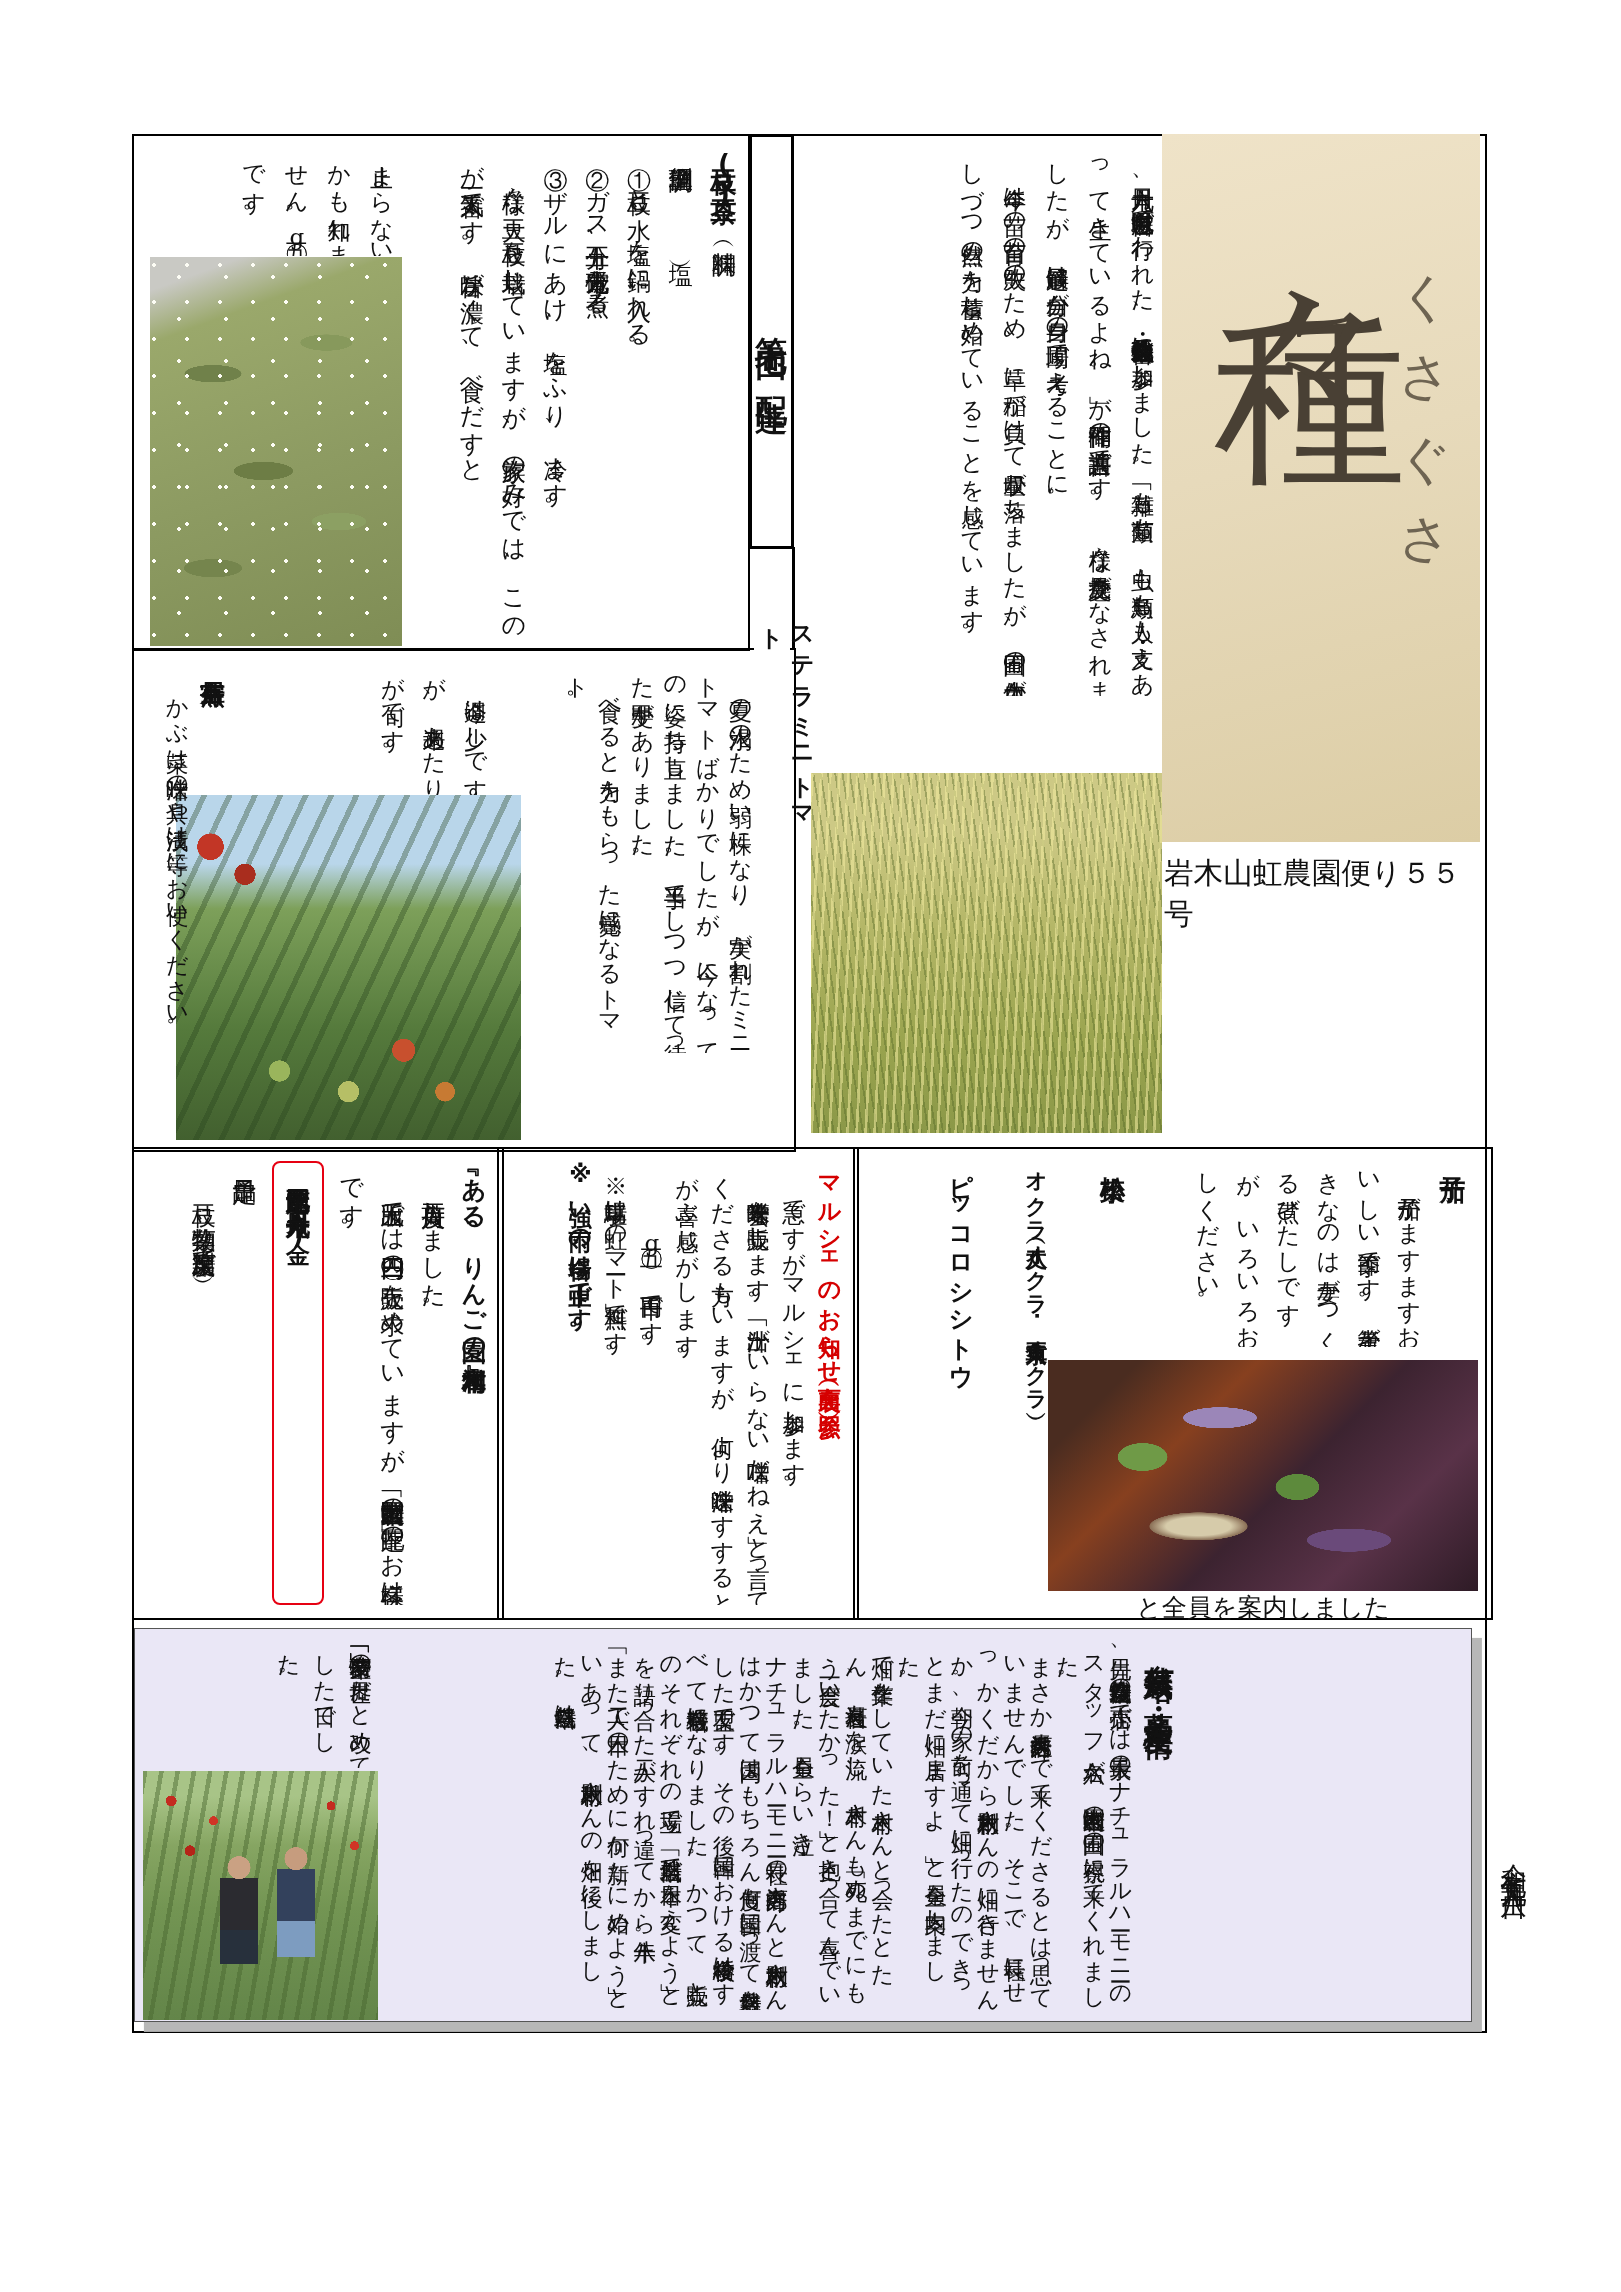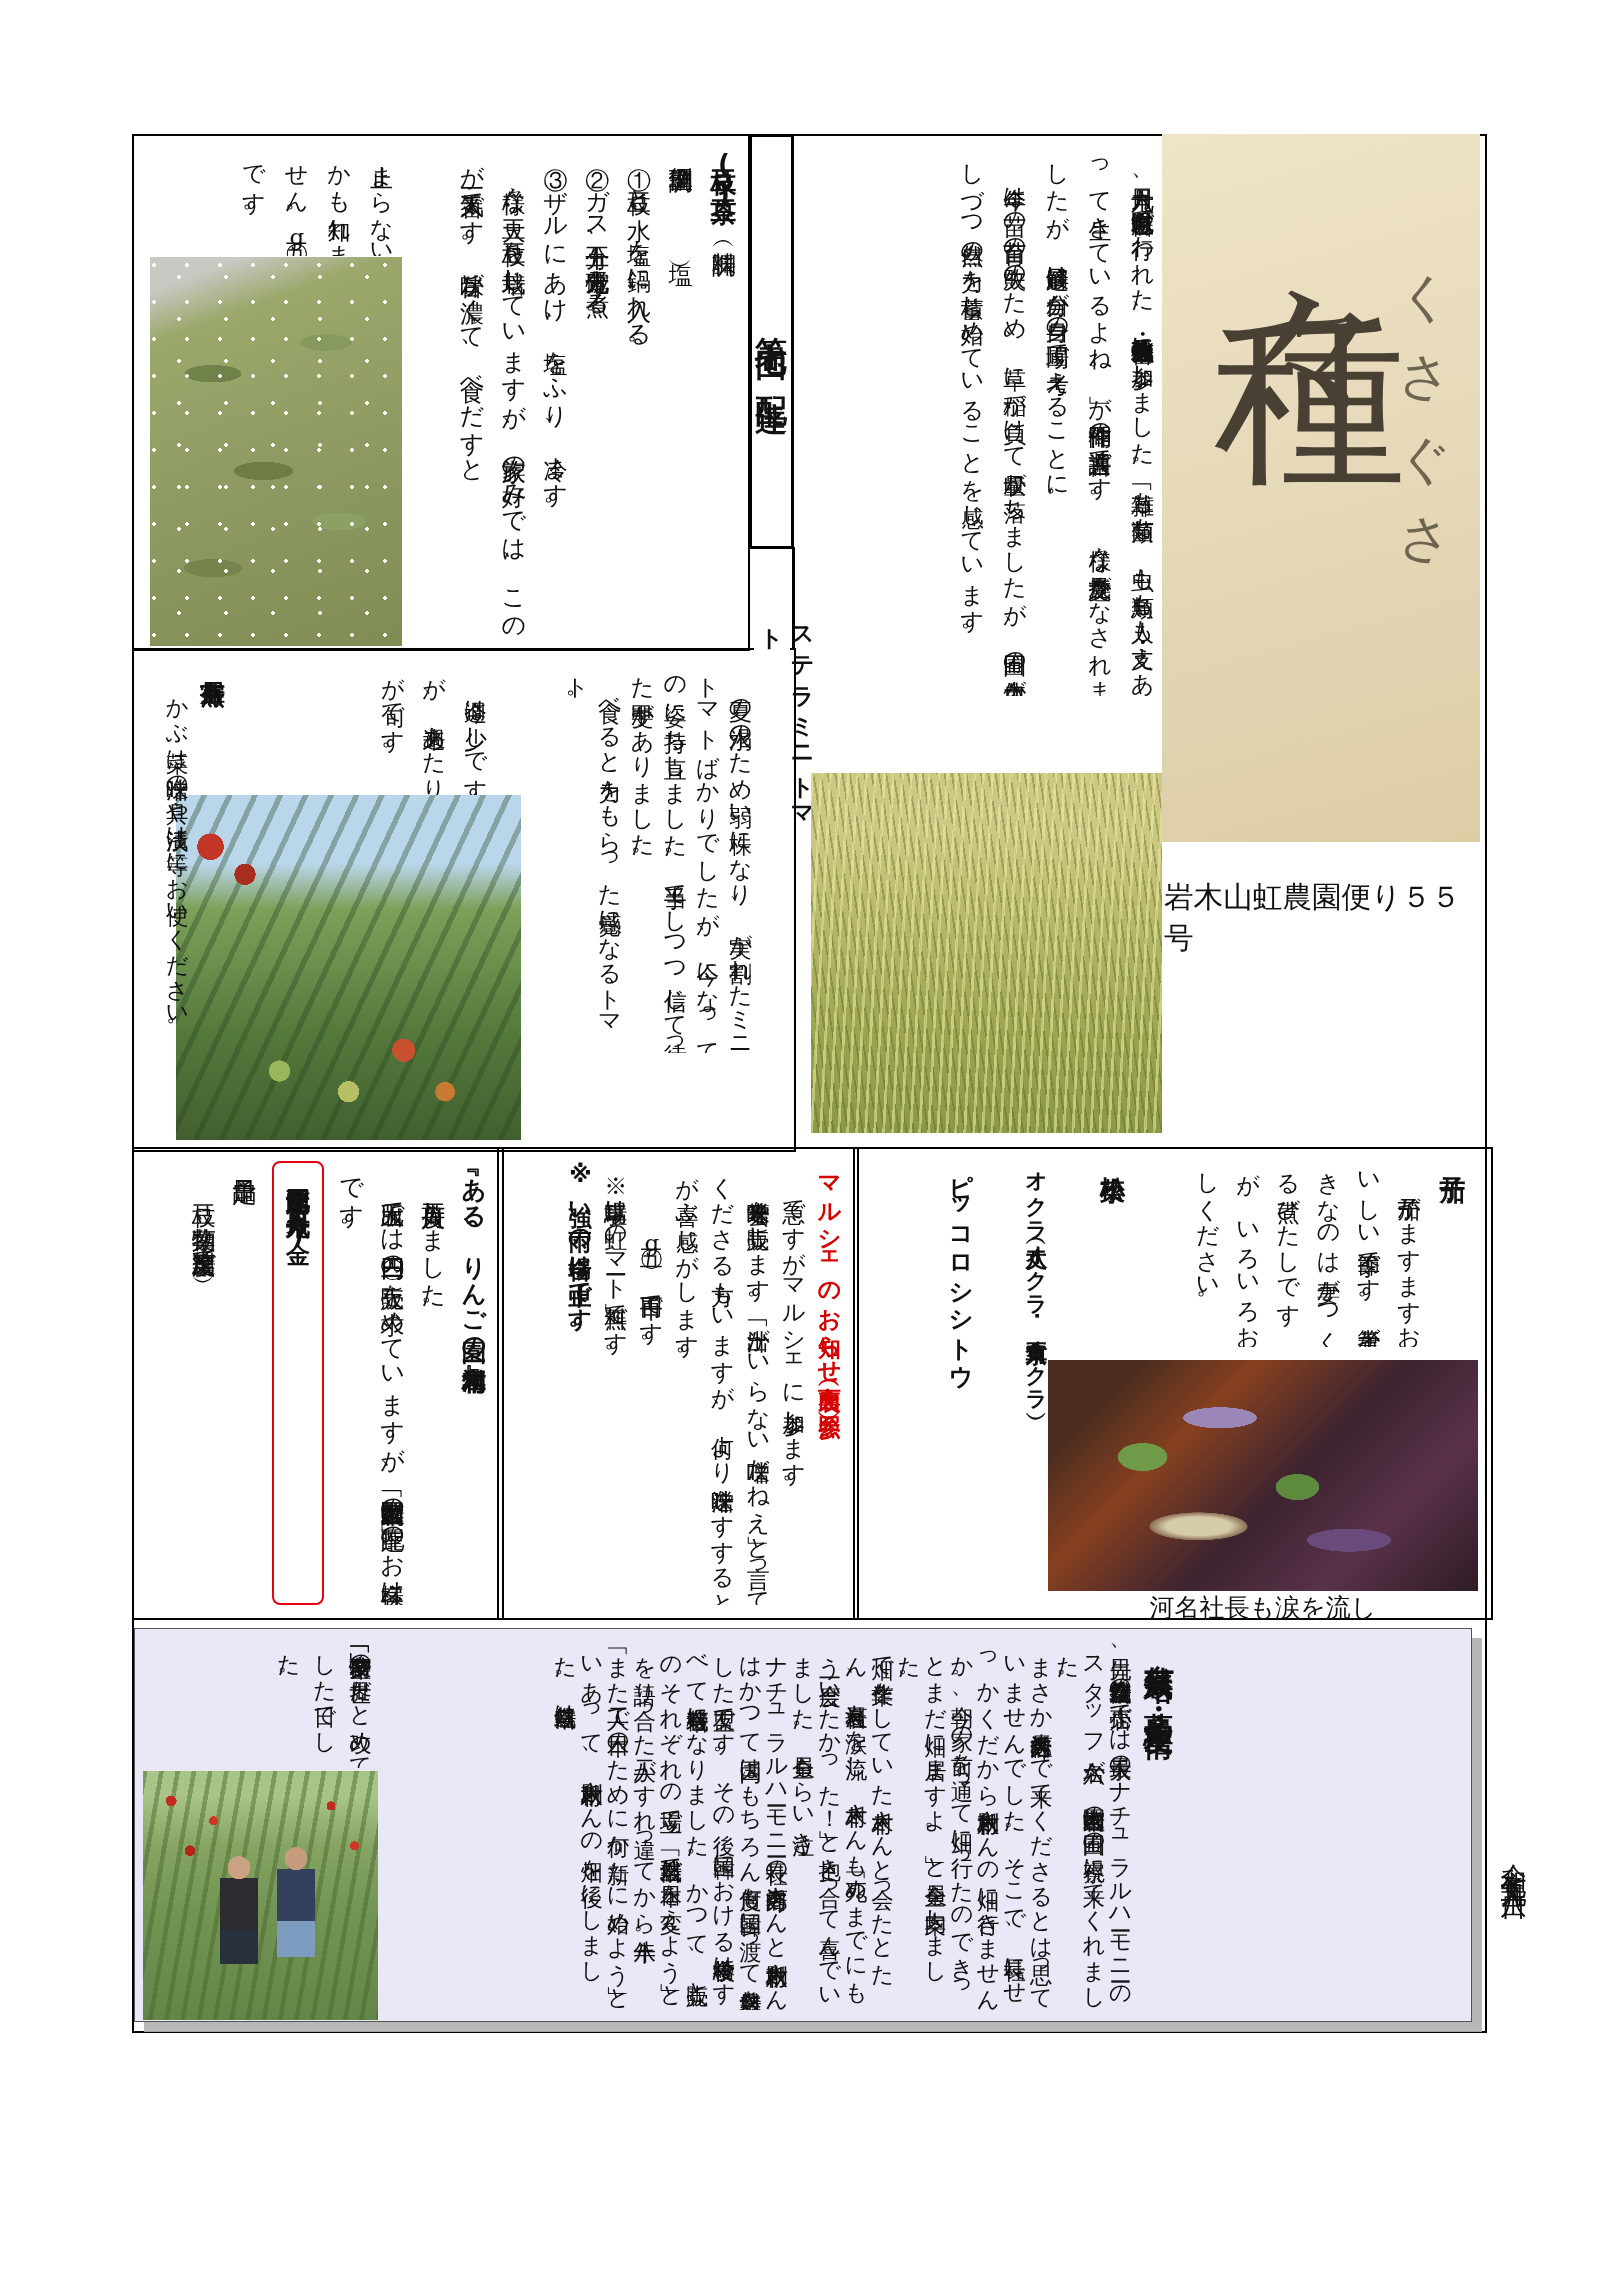--- a/index.html
+++ b/index.html
@@ -44,21 +44,21 @@
   .emain{left:1160px;top:1157px;width:315px;height:190px;font-size:23px;line-height:1.75;overflow:hidden;}
   .emain .gh{font-size:26px;}
   .eheads{left:860px;top:1157px;width:269px;height:430px;font-size:21.5px;overflow:hidden;}
   .eheads .hk{font-size:25px;margin-block-end:45px;}
   .eheads .ho{font-size:21.5px;margin-block-end:45px;}
   .eheads .hs{font-size:24px;}
   .ecap{left:1048px;top:1591px;width:430px;text-align:center;font-size:25px;}
   .fhead{left:1139px;top:1641px;height:373px;font-size:29px;letter-spacing:0.1em;}
   .fmain{left:383px;top:1641px;width:751px;height:369px;font-size:22.4px;line-height:1.18;overflow:hidden;}
   .ftail{left:142px;top:1639px;width:236px;height:129px;font-size:22.4px;line-height:1.6;overflow:hidden;}
-  .issue{left:1164px;top:877px;width:322px;font-size:29.6px;}
+  .issue{left:1164px;top:853px;width:322px;font-size:29.6px;}
   .pub{left:1164px;top:931px;width:331px;font-size:27px;line-height:1.5;}
   .dateline{left:1497px;top:1843px;height:215px;font-size:26px;letter-spacing:0.16em;}
   
   .calli{left:1162px;top:134px;width:318px;height:708px;
          background:linear-gradient(165deg,#efe3c8 0%,#e7dabb 45%,#dccdA5 100%);
          background-color:#e7dabb;}
   .kana{position:absolute;right:19.7px;top:103px;font-size:52px;color:#6e6452;letter-spacing:0.42em;
         font-family:"DejaVu Serif","Liberation Serif",serif;}
   .kanji{position:absolute;left:27px;top:36px;font-size:193px;color:#494034;line-height:1.28;
          font-family:"DejaVu Serif","Liberation Serif",serif;}
@@ -186,21 +186,21 @@
   <div class="abs v emain">
     <div class="gh">茄子</div>
     <p>　茄子がますますおいしい季節です。筆者が好きなのは妻がつくる煮びたしですが、いろいろお試しください。</p>
   </div>
   <div class="abs v eheads">
     <div class="gh hk">小松菜</div>
     <div class="gh ho">オクラ（八丈オクラ･東京五角オクラ）</div>
     <div class="gh hs">ピッコロシシトウ</div>
   </div>
   <div class="photo ph-eggplant"></div>
-  <div class="abs ecap">河名社長も涙を流し</div>
+  <div class="abs ecap">と全員を案内しました</div>
 
   <div class="abs purple"></div>
   <div class="abs v fhead gh">自然栽培―夢・希望・友情</div>
   <div class="abs v fmain">
     <p>先日、自然栽培農産物の小売店では最大手のナチュラルハーモニーのスタッフ六名が、岩木山虹農園の田圃の視察に来てくれました。</p>
     <p>まさか河名秀郎社長まで来てくださるとは思っていませんでした。そこで、社長に「せっかくだから木村秋則さんの畑に行きませんか。今朝、家の前を通って畑に行ったのできっとまだ畑に居ますよ。」と全員を案内しました。</p>
     <p>畑で作業をしていた木村さんと会ったとたん、河名社長も涙を流し、木村さんも「死ぬまでにもう一度会いたかった！」と抱き合って喜んでいました。全員もらい泣き・・・。</p>
     <p>ナチュラルハーモニー社長の河名秀郎さんと木村秋則さんはかつて国内はもちろん何度も韓国に渡って自然栽培を指導した盟友です。その後、韓国における学校給食はすべて有機栽培になりました。かつて、販売と農業指導のそれぞれの立場で、「自然栽培で日本を変えよう」と夢を語り合った二人がすれ違ってから十八年。</p>
     <p>「また二人で日本のために何か新たに始めよう」と誓いあって、木村秋則さんの畑を後にしました。自然栽培は</p>
   </div>

